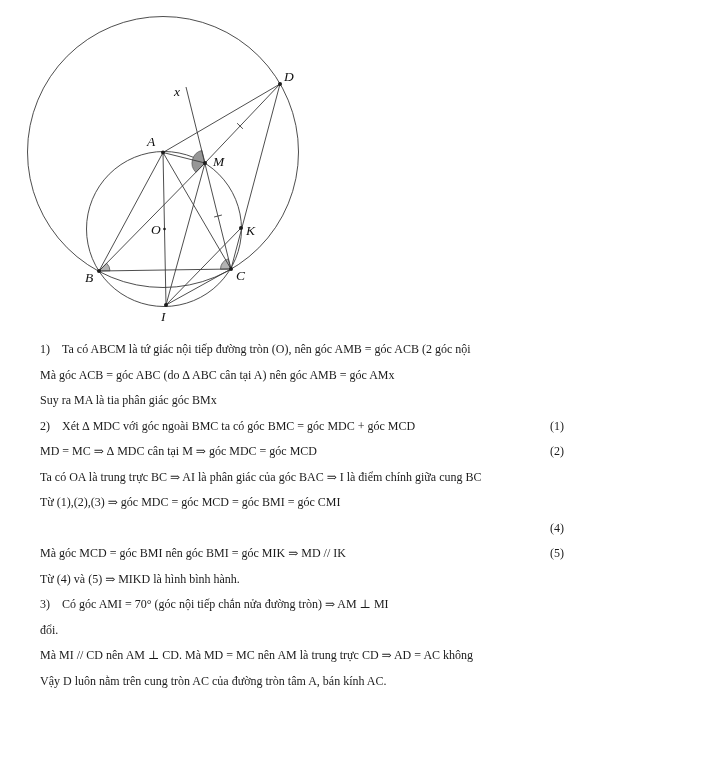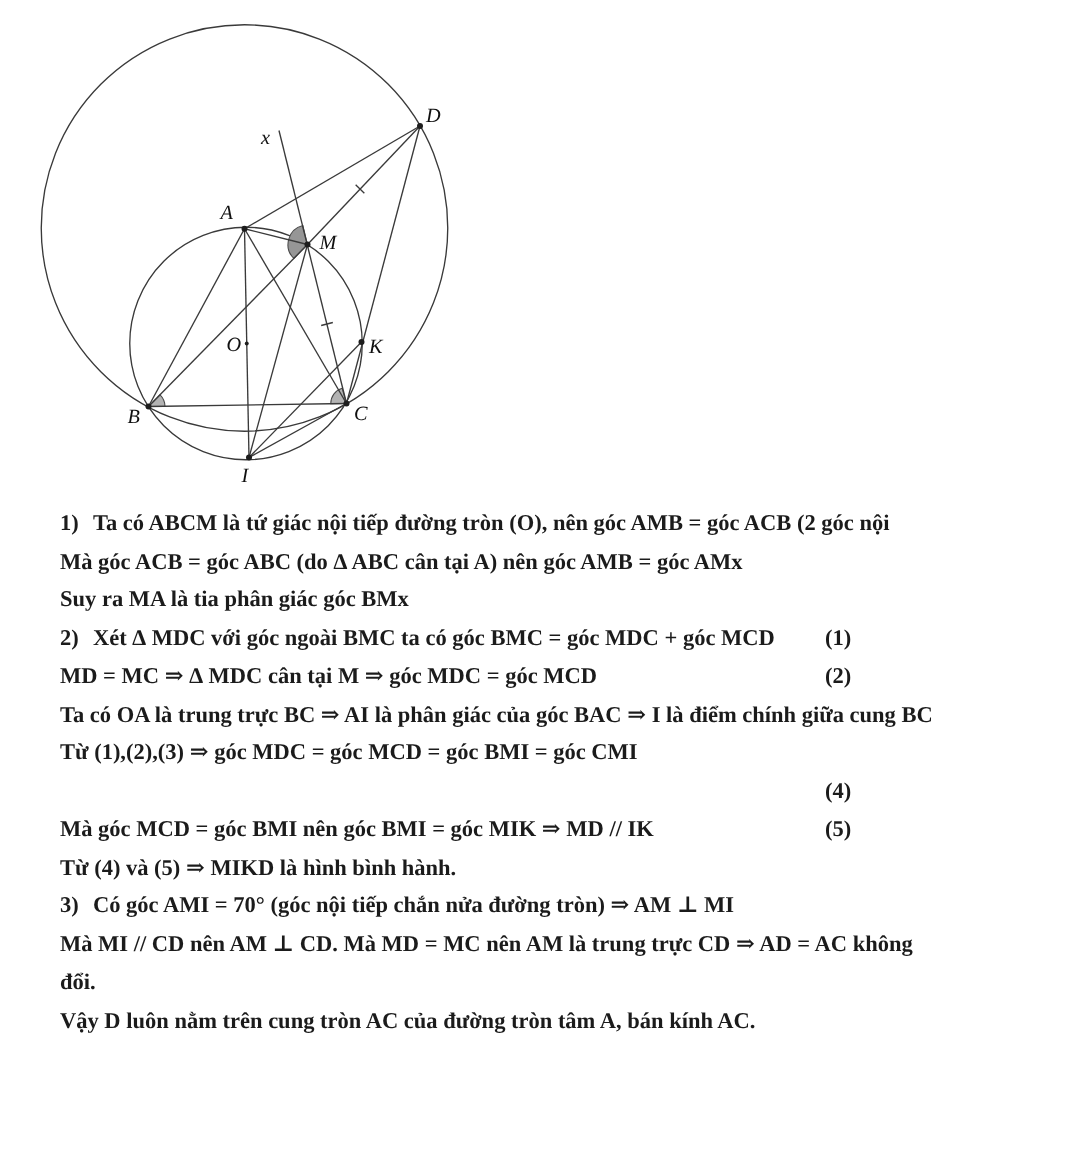--- a/index.html
+++ b/index.html
@@ -4,21 +4,21 @@
 <style>
   html,body{margin:0;padding:0;}
   body{background:#ffffff;font-family:"Liberation Serif","DejaVu Serif",serif;}
   .page{position:relative;width:714px;height:772px;background:#ffffff;overflow:hidden;color:#1b1b1b;}
   svg#fig{position:absolute;left:0;top:0;}
   svg#fig .ln{fill:none;stroke:#3a3a3a;stroke-width:0.9;}
   svg#fig .wedge{stroke:#4a4a4a;stroke-width:0.7;}
   svg#fig .dot{fill:#1d1d1d;stroke:none;}
   svg#fig .lbl{font-family:"Liberation Serif","DejaVu Serif",serif;font-style:italic;font-size:13.5px;fill:#101010;}
   #solution{position:absolute;left:40px;top:337px;width:672px;}
-  .line{position:relative;height:25.5px;line-height:25.5px;font-size:15px;white-space:nowrap;font-weight:bold;}
+  .line{position:relative;height:25.5px;line-height:25.5px;font-size:12px;white-space:nowrap;}
   .line .marker{display:inline-block;width:22px;}
   .line.indent{padding-left:22px;}
   .line .eq{position:absolute;left:510px;top:0;}
 </style>
 </head>
 <body>
 
 <div class="page">
   <svg id="fig" width="340" height="335" viewBox="0 0 340 335" aria-hidden="true">
       <circle cx="163" cy="152" r="135.5" class="ln"></circle>
@@ -64,17 +64,17 @@
       <div class="line"><span>Mà góc ACB = góc ABC (do ∆ ABC cân tại A) nên góc AMB = góc AMx</span></div>
       <div class="line"><span>Suy ra MA là tia phân giác góc BMx</span></div>
       <div class="line"><span class="marker">2)</span><span>Xét ∆ MDC với góc ngoài BMC ta có góc BMC = góc MDC + góc MCD</span><span class="eq">(1)</span></div>
       <div class="line"><span>MD = MC ⇒ ∆ MDC cân tại M ⇒ góc MDC = góc MCD</span><span class="eq">(2)</span></div>
       <div class="line"><span>Ta có OA là trung trực BC ⇒ AI là phân giác của góc BAC ⇒ I là điểm chính giữa cung BC</span></div>
       <div class="line"><span>Từ (1),(2),(3) ⇒ góc MDC = góc MCD = góc BMI = góc CMI</span></div>
       <div class="line"><span class="eq">(4)</span></div>
       <div class="line"><span>Mà góc MCD = góc BMI nên góc BMI = góc MIK ⇒ MD // IK</span><span class="eq">(5)</span></div>
       <div class="line"><span>Từ (4) và (5) ⇒ MIKD là hình bình hành.</span></div>
       <div class="line"><span class="marker">3)</span><span>Có góc AMI = 70° (góc nội tiếp chắn nửa đường tròn) ⇒ AM ⊥ MI</span></div>
+      <div class="line"><span>đổi.</span></div>
       <div class="line"><span>Mà MI // CD nên AM ⊥ CD. Mà MD = MC nên AM là trung trực CD ⇒ AD = AC không</span></div>
-      <div class="line"><span>đổi.</span></div>
       <div class="line"><span>Vậy D luôn nằm trên cung tròn AC của đường tròn tâm A, bán kính AC.</span></div>
     </div>
 </div>
 
 </body></html>

